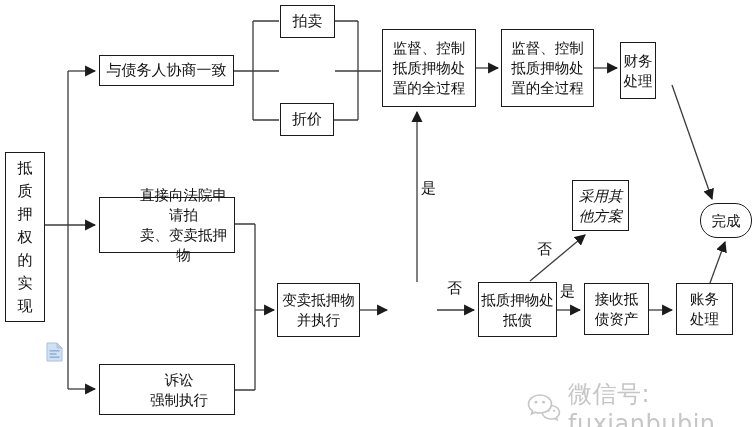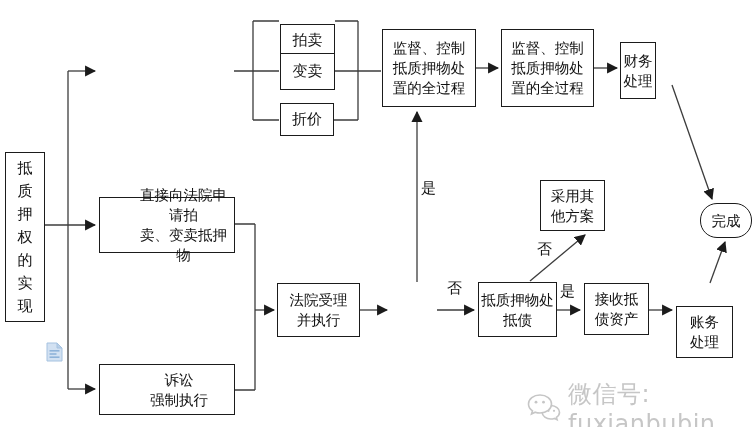--- a/index.html
+++ b/index.html
@@ -69,58 +69,58 @@
   </svg>
 
   <div class="node vtext" style="left:5px;top:152px;width:40px;height:170px;">抵
 质
 押
 权
 的
 实
 现</div>
 
+  <div class="node" style="left:99px;top:55px;width:135px;height:31px;font-size:15px;">与债务人协商一致</div>
 
-  <div class="node small" style="left:280px;top:5px;width:55px;height:33px;margin-top:19px;">拍卖</div>
+  <div class="node small" style="left:280px;top:5px;width:55px;height:33px;">拍卖</div>
 
-  <div class="node small" style="left:280px;top:53px;width:55px;height:37px;">变卖</div>
 
   <div class="node small" style="left:280px;top:103px;width:54px;height:33px;">折价</div>
 
   <div class="node" style="left:382px;top:29px;width:94px;height:78px;">监督、控制
 抵质押物处
 置的全过程</div>
 
   <div class="node" style="left:501px;top:29px;width:93px;height:78px;">监督、控制
 抵质押物处
 置的全过程</div>
 
   <div class="node" style="left:620px;top:42px;width:36px;height:57px;">财务
 处理</div>
 
   <div class="node" style="left:99px;top:197px;width:136px;height:56px;padding-left:33px;">直接向法院申请拍
 卖、变卖抵押物</div>
 
   <div class="node" style="left:99px;top:364px;width:136px;height:51px;padding-left:24px;">诉讼
 强制执行</div>
 
-  <div class="node" style="left:277px;top:283px;width:83px;height:54px;">法院受理
+  <div class="node" style="left:277px;top:283px;width:83px;height:54px;">变卖抵押物
 并执行</div>
 
 
   <div class="node" style="left:478px;top:282px;width:79px;height:55px;">抵质押物处
 抵债</div>
 
-  <div class="node" style="left:540px;top:180px;width:65px;height:51px;">采用其
+  <div class="node" style="left:572px;top:180px;width:57px;height:51px;font-style:italic;">采用其
 他方案</div>
 
   <div class="node" style="left:584px;top:283px;width:65px;height:52px;">接收抵
 债资产</div>
 
-  <div class="node" style="left:676px;top:283px;width:57px;height:52px;margin-top:23px;">账务
+  <div class="node" style="left:676px;top:283px;width:57px;height:52px;">账务
 处理</div>
 
   <div class="node" style="left:700px;top:203px;width:52px;height:35px;border-radius:17px;">完成</div>
 
   <span class="edge-label" style="left:421px;top:181px;">是</span>
   <span class="edge-label" style="left:447px;top:281px;">否</span>
   <span class="edge-label" style="left:560px;top:284px;">是</span>
   <span class="edge-label" style="left:537px;top:242px;">否</span>
 
   <span class="doc-icon">

